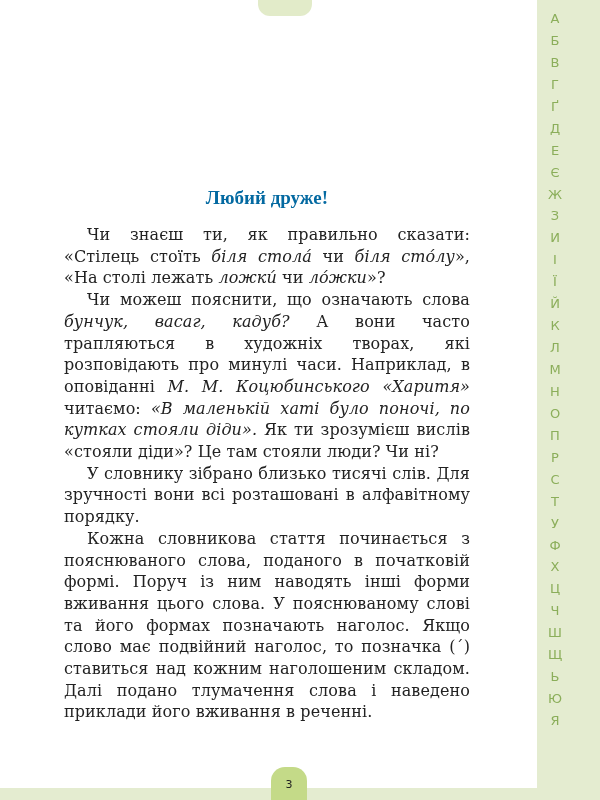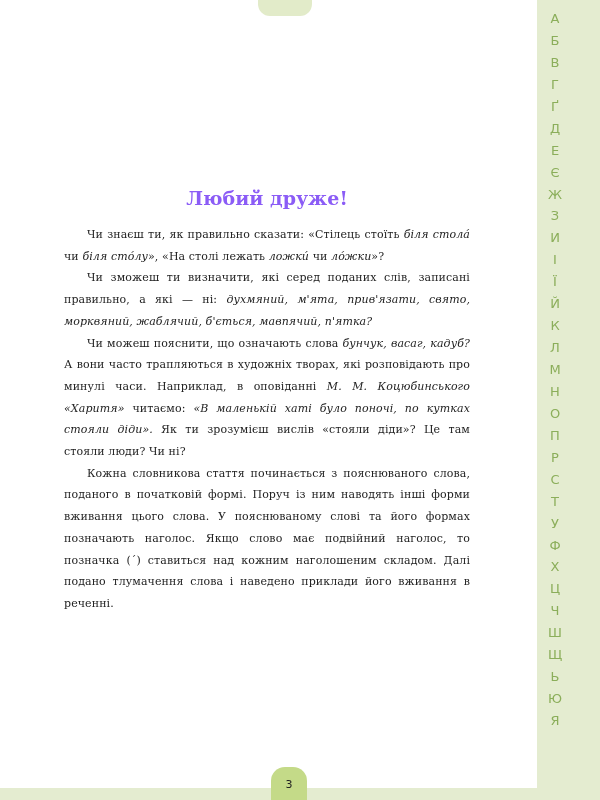--- a/index.html
+++ b/index.html
@@ -35,24 +35,24 @@
   .page-num {
     display: block; margin-top: 11px;
     font-family: "DejaVu Sans", "Liberation Sans", sans-serif;
     font-size: 11px; color: #222;
   }
   .content {
     position: absolute; left: 64px; top: 186px; width: 406px;
   }
   .title {
     text-align: center; font-weight: bold; font-size: 19px;
-    margin: 0 0 14px 0; line-height: 24px; color: #8b5cf6;
+    margin: 0 0 14px 0; line-height: 24px; color: #0369a1; font-family: Liberation Serif, serif;
   }
   .para {
-    margin: 0; font-size: 11px; line-height: 21.7px;
+    margin: 0; font-size: 16px; line-height: 21.7px;
     text-align: justify; text-indent: 23px; letter-spacing: 0.1px;
   }
   .para i { font-style: italic; }
 </style>
 </head>
 <body>
 
 <div class="top-tab"></div>
 
 <div class="alpha-strip">
@@ -90,22 +90,22 @@
       <span class="alpha-letter">Ь</span>
       <span class="alpha-letter">Ю</span>
       <span class="alpha-letter">Я</span>
     </div>
 </div>
 
 <div class="content">
   <h1 class="title">Любий друже!</h1>
   <div id="paras">
       <p class="para"><span>Чи знаєш ти, як правильно сказати: «Стілець стоїть </span><i>біля стола́</i><span> чи </span><i>біля сто́лу</i><span>», «На столі лежать </span><i>ложки́</i><span> чи </span><i>ло́жки</i><span>»?</span></p>
-      <p class="para"><span>Чи зможеш ти визначити, які серед поданих слів, записані правильно, а які — ні: </span><i>духмяний, м'ята, прив'язати, свято, морквяний, жаблячий, б'ється, мавпячий, п'ятка?</i></p>
       <p class="para"><span>Чи можеш пояснити, що означають слова </span><i>бунчук, васаг, кадуб?</i><span> А вони часто трапляються в художніх творах, які розповідають про минулі часи. Наприклад, в оповіданні </span><i>М. М. Коцюбинського «Харитя»</i><span> читаємо: </span><i>«В маленькій хаті було поночі, по кутках стояли діди».</i><span> Як ти зрозумієш вислів «стояли діди»? Це там стояли люди? Чи ні?</span></p>
+      <p class="para"><span>У словнику зібрано близько тисячі слів. Для зручності вони всі розташовані в алфавітному порядку.</span></p>
       <p class="para"><span>Кожна словникова стаття починається з пояснюваного слова, поданого в початковій формі. Поруч із ним наводять інші форми вживання цього слова. У пояснюваному слові та його формах позначають наголос. Якщо слово має подвійний наголос, то позначка (´) ставиться над кожним наголошеним складом. Далі подано тлумачення слова і наведено приклади його вживання в реченні.</span></p>
     </div>
 </div>
 
 <div class="bottom-band"></div>
 <div class="page-num-tab">
   <span class="page-num">3</span>
 </div>
 
 </body></html>

